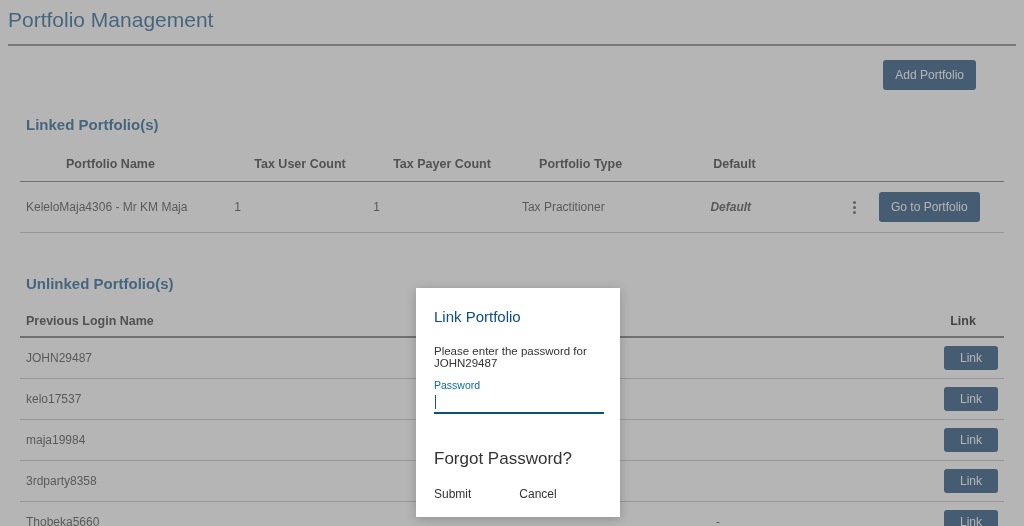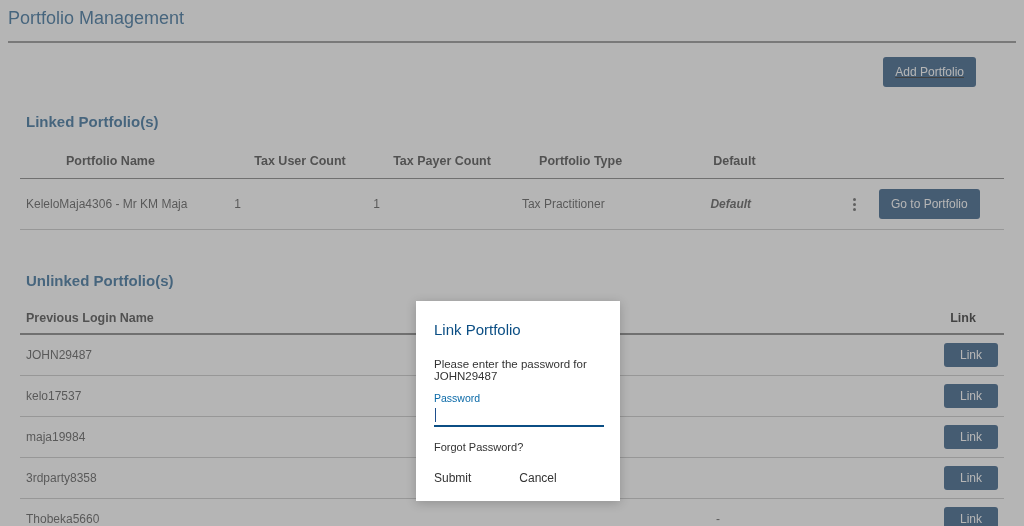--- a/index.html
+++ b/index.html
@@ -1,20 +1,20 @@
 <!DOCTYPE html>
 <html><head>
   <meta charset="utf-8">
   <style>
     * { margin:0; padding:0; box-sizing:border-box; font-family:Arial,Helvetica,sans-serif; }
     body { background:#fff; width:1024px; height:526px; position:relative; overflow:hidden; }
     .page { width:1024px; height:526px; padding:4px 8px; }
-    .page-title { color:#0b4e84; font-size:18px; font-weight:normal; padding:4px 0 12px 0; }
+    .page-title { color:#0b4e84; font-size:21px; font-weight:normal; padding:4px 0 12px 0; }
     .hr { height:2px; background:#7a7a7a; width:100%; margin-bottom:14px; }
-    .top-bar { display:flex; justify-content:flex-end; padding:0 40px 20px 0;text-decoration:underline; }
+    .top-bar { display:flex; justify-content:flex-end; padding:0 40px 20px 0; }
     .btn { background:#083a6b; color:#fff; border:none; padding:8px 12px; font-size:12px; border-radius:3px; cursor:pointer; }
     .section { padding:0 12px; }
     .section-title { color:#0b4e84; font-size:15px; font-weight:bold; padding:6px 0 14px 6px; }
     .linked-head, .linked-row { display:flex; align-items:center; padding:10px 6px; }
     .linked-head { border-bottom:1px solid #666; }
     .linked-head div { font-size:12.5px; color:#222; font-weight:bold;margin-left:40px; }
     .linked-row { border-bottom:1px solid #bdbdbd; }
     .linked-row div, .linked-row span { font-size:12px; color:#333; }
     .col-name { width:210px; }
     .col-tuc { width:140px; }
@@ -31,26 +31,26 @@
     .unlinked-head { border-bottom:2px solid #666; }
     .u-col-name { flex:1; font-size:12.5px; color:#222; font-weight:bold; }
     .u-col-dash { width:420px; text-align:center; font-size:12px; color:#333; }
     .u-col-linkhead { width:70px; text-align:center; font-size:12.5px; font-weight:bold; }
     .u-col-link { width:70px; display:flex; justify-content:flex-end; }
     .unlinked-row .u-name { flex:1; font-size:12px; color:#333; }
     .unlinked-row .u-dash { width:420px; text-align:center; font-size:12px; color:#333; }
     .linkbtn { background:#083a6b; color:#fff; border:none; padding:5px 16px; font-size:12px; border-radius:3px; cursor:pointer; }
 
     .overlay { position:absolute; left:0; top:0; width:1024px; height:526px; background:rgba(120,120,120,0.55); z-index:10; }
-    .modal { position:absolute; left:416px; top:301px; width:204px; background:#fff; z-index:20; padding:20px 18px 16px 18px; box-shadow:0 2px 10px rgba(0,0,0,.2); }
+    .modal { position:absolute; left:416px; top:288px; width:204px; background:#fff; z-index:20; padding:20px 18px 16px 18px; box-shadow:0 2px 10px rgba(0,0,0,.2); }
     .modal-title { color:#0b4e84; font-size:15px; padding-bottom:20px; }
     .modal-text { font-size:11.5px; color:#333; padding-bottom:10px; }
     .modal-label { font-size:10.5px; color:#0b6aa8; padding-bottom:2px; display:block; }
     .modal-input { border:none; border-bottom:2px solid #0b4e84; width:170px; height:20px; font-size:12px; outline:none; padding:0; }
-    .modal-forgot { font-size:11px; color:#333; padding:14px 0 10px 0; cursor:pointer; }
+    .modal-forgot { font-size:17px; color:#333; padding:14px 0 10px 0; cursor:pointer;margin-top:21px; }
     .modal-actions { display:flex; gap:48px; padding-top:8px; }
     .modal-actions span { font-size:12px; color:#333; cursor:pointer; }
     .cursor-in { position:absolute; width:1px; height:14px; background:#1e4e8c; }
   </style>
 </head>
 <body>
 
 <div class="page">
   <div class="page-title">Portfolio Management</div>
   <div class="hr"></div>

